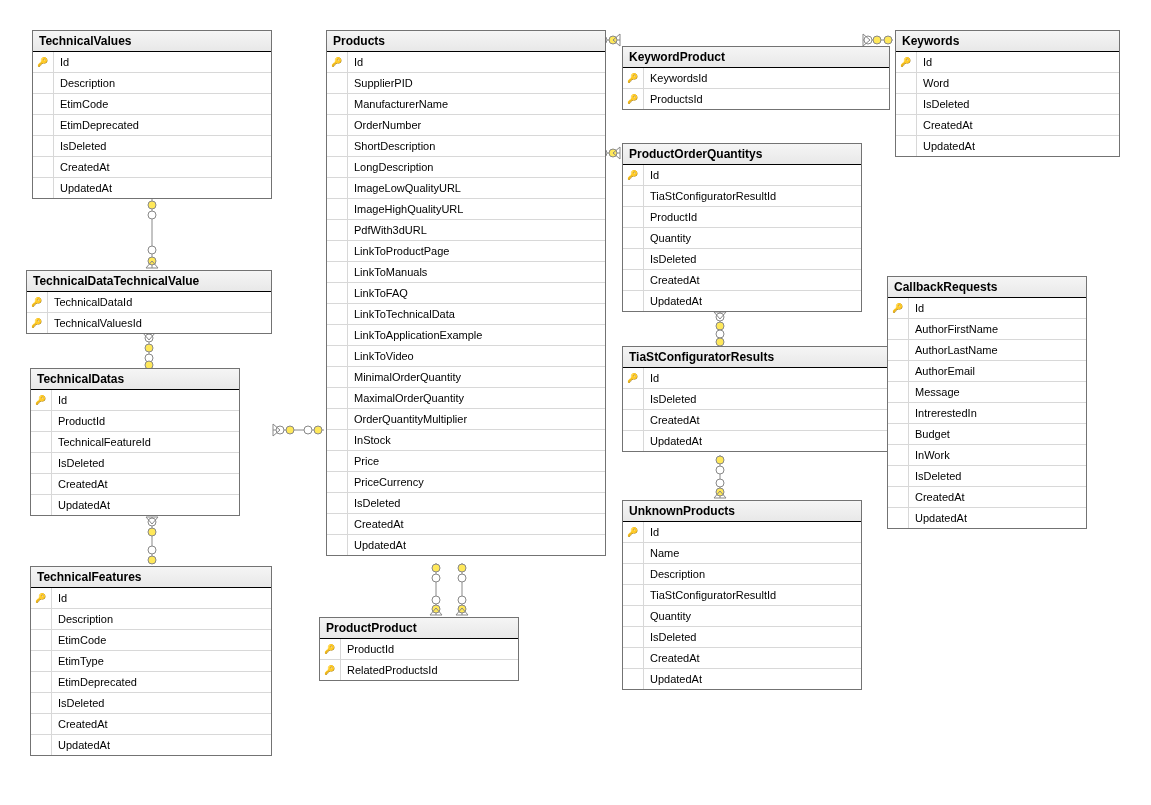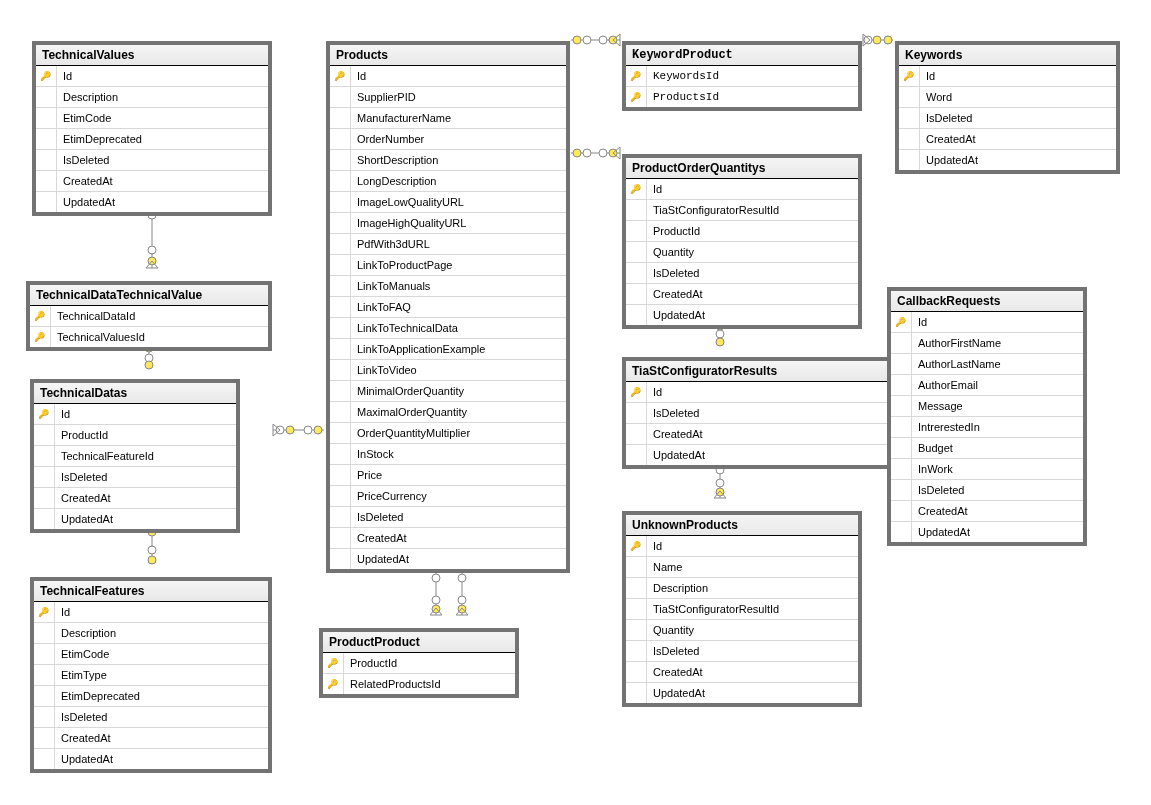--- a/index.html
+++ b/index.html
@@ -8,24 +8,23 @@
   font-family: "Segoe UI", Tahoma, Arial, sans-serif;
   font-size: 11px;
   background: #fff;
   color: #000;
   width: 1151px;
   height: 805px;
   position: relative;
 }
 .entity {
   position: absolute;
-  border: 4px solid #737373;
+  border: 1px solid #737373;
   background: #fff;
   box-sizing: border-box;
-  margin-top: 11px;
 }
 .entity-header {
   background: linear-gradient(#f5f5f5,#e8e8e8);
   border-bottom: 1px solid #000;
   font-weight: bold;
   padding: 3px 6px;
   font-size: 12px;
 }
 .attr-row {
   display: flex;
@@ -255,21 +254,21 @@
       </div>
       <div class="attr-row">
         <div class="key-col"></div>
         <div class="name-col">CreatedAt</div>
       </div>
       <div class="attr-row">
         <div class="key-col"></div>
         <div class="name-col">UpdatedAt</div>
       </div>
     </div>
-    <div class="entity" style="left: 326px; top: 30px; width: 244px;">
+    <div class="entity" style="left: 326px; top: 30px; width: 280px;">
       <div class="entity-header">Products</div>
       <div class="attr-row">
         <div class="key-col">
           <span class="key-icon" style="font-size: 9px;">🔑</span>
         </div>
         <div class="name-col">Id</div>
       </div>
       <div class="attr-row">
         <div class="key-col"></div>
         <div class="name-col">SupplierPID</div>
@@ -371,21 +370,21 @@
         </div>
         <div class="name-col">ProductId</div>
       </div>
       <div class="attr-row">
         <div class="key-col">
           <span class="key-icon" style="font-size: 9px;">🔑</span>
         </div>
         <div class="name-col">RelatedProductsId</div>
       </div>
     </div>
-    <div class="entity" style="left: 622px; top: 30px; width: 240px; font-family: Liberation Mono, monospace;">
+    <div class="entity" style="left: 622px; top: 46px; width: 268px;">
       <div class="entity-header">KeywordProduct</div>
       <div class="attr-row">
         <div class="key-col">
           <span class="key-icon" style="font-size: 9px;">🔑</span>
         </div>
         <div class="name-col">KeywordsId</div>
       </div>
       <div class="attr-row">
         <div class="key-col">
           <span class="key-icon" style="font-size: 9px;">🔑</span>

